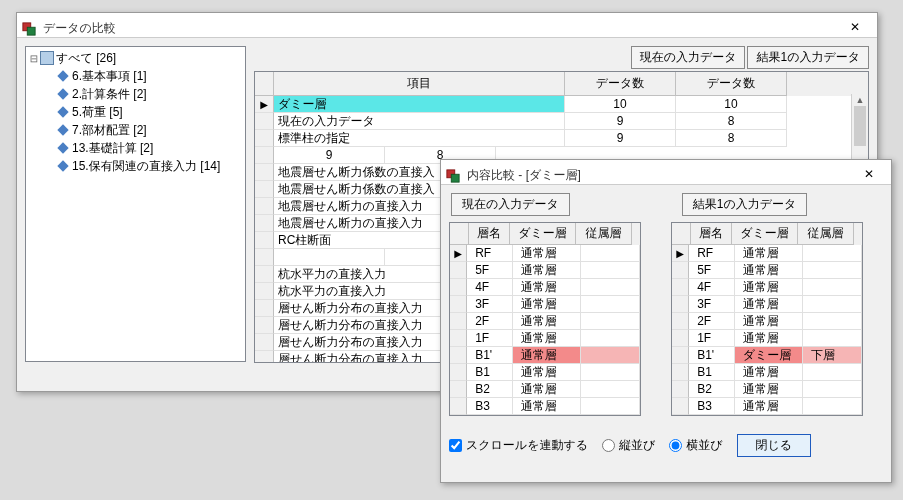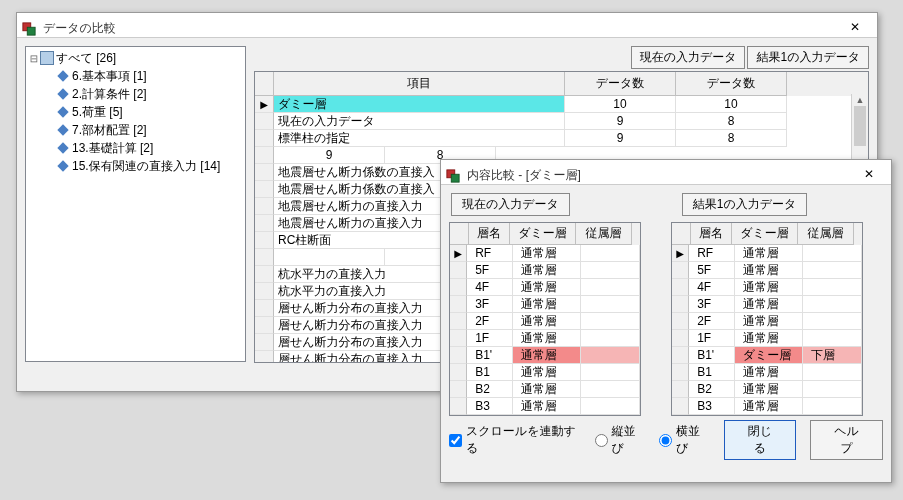--- a/index.html
+++ b/index.html
@@ -38,21 +38,21 @@
 .panel-title{border:1px solid #888;padding:2px 10px;background:#f4f4f4}
 .panels{display:flex;gap:30px}
 .mini-grid{border:1px solid #828790;background:#fff;width:190px}
 .mini-grid .hdr{display:flex;background:#f0f0f0}
 .mini-grid .hdr .c{border-right:1px solid #c0c0c0;border-bottom:1px solid #c0c0c0;text-align:center;padding:2px 0}
 .mini-grid .body .r{display:flex;height:17px}
 .mini-grid .body .c{border-right:1px solid #e0e0e0;border-bottom:1px solid #e0e0e0;padding:0 8px;line-height:17px}
 .mini-grid .body .rm{width:18px;background:#f0f0f0;border-right:1px solid #c0c0c0;border-bottom:1px solid #e0e0e0;text-align:center;line-height:17px;font-size:10px}
 .hl-red{background:#f38a8a}
 .hl-red-lt{background:#f6b5b5}
-.bottom-controls{display:flex;align-items:center;gap:14px;padding:4px 0}
+.bottom-controls{display:flex;align-items:center;gap:14px;margin-top:14px;padding:4px 0}
 .bottom-controls label{display:flex;align-items:center;gap:4px}
 .btn{border:1px solid #1e5bbf;background:#e5f1fb;padding:2px 18px;font-size:12px}
 .btn2{border:1px solid #888;background:#f4f4f4;padding:2px 18px;font-size:12px}
 input[type=checkbox],input[type=radio]{margin:0}
 </style>
 </head>
 <body>
 
 <div class="window" style="left:16px;top:12px;width:860px;height:378px">
   <div class="titlebar">
@@ -384,16 +384,15 @@
         </label>
       <label>
           <input type="radio" name="layout" style="">
           <span>縦並び</span>
         </label>
       <label>
           <input type="radio" name="layout" checked="" style="">
           <span>横並び</span>
         </label>
       <button class="btn">閉じる</button>
-      <button class="btn2">ヘルプ</button>
     </div>
   </div>
 </div>
 
 </body></html>

